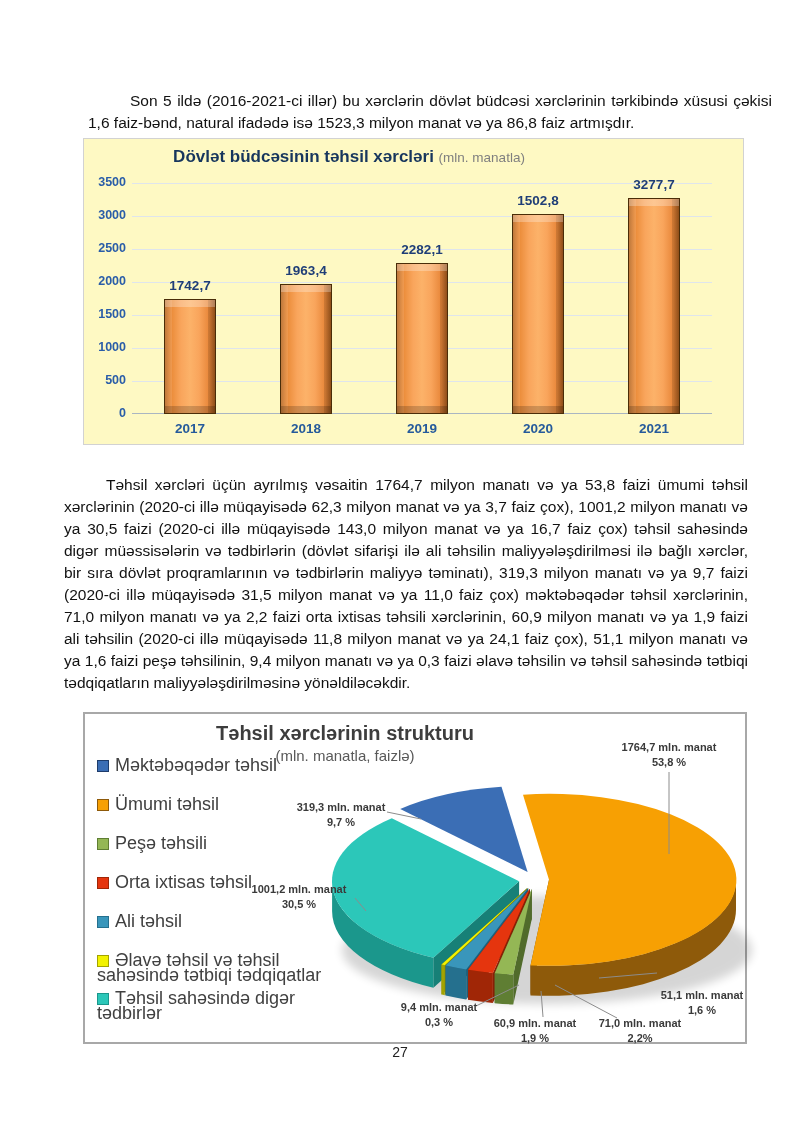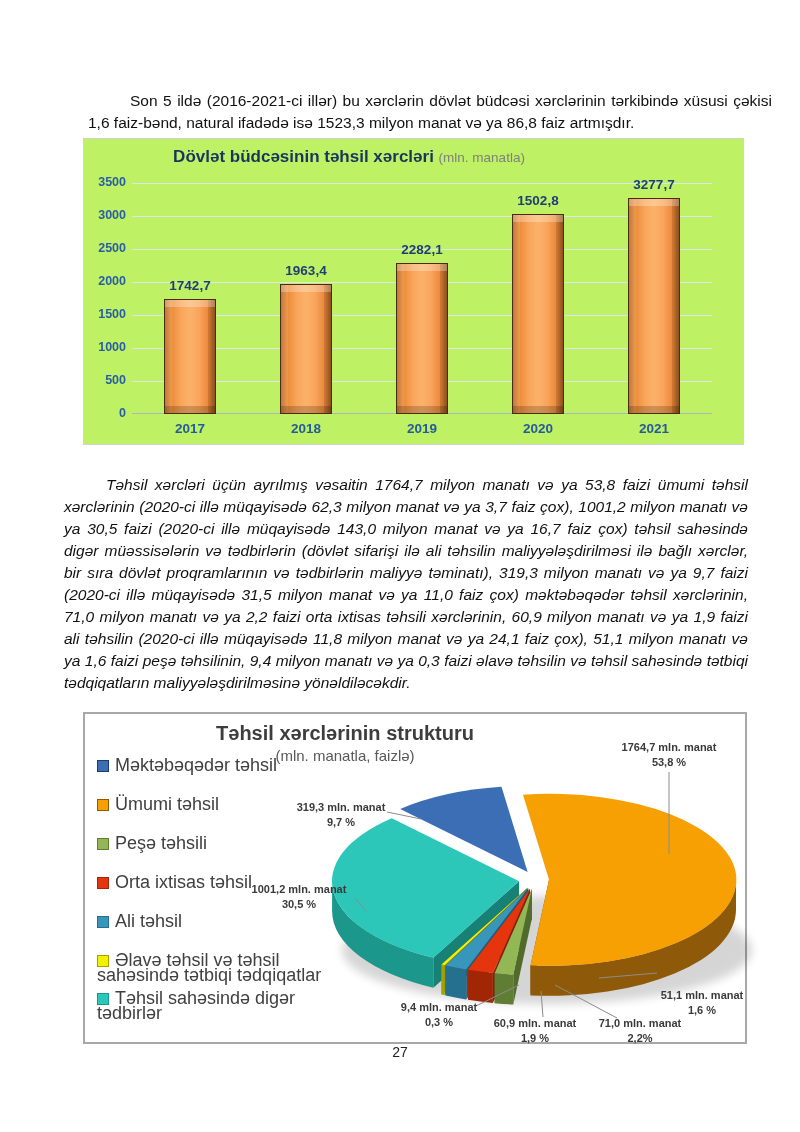--- a/index.html
+++ b/index.html
@@ -1,25 +1,25 @@
 <!DOCTYPE html>
 <html><head>
 <meta charset="utf-8">
 <style>
   html,body{margin:0;padding:0;background:#ffffff;}
   .page{position:relative;width:800px;height:1132px;background:#fff;
         font-family:"Liberation Sans",sans-serif;color:#000;overflow:hidden;}
   .para{position:absolute;left:64px;width:684px;font-size:15.5px;line-height:22px;
         text-align:justify;text-indent:42px;color:#111;}
   #p1{top:74px;margin-left:24px;}
-  #p2{top:458px;font-style:italic;}
+  #p2{top:458px;}
 
   
   .bar-box{position:absolute;left:83px;top:138px;width:659px;height:305px;
-           border:1px solid #d2d2d2;background:#bef264;}
+           border:1px solid #d2d2d2;background:#fef9c3;}
   .bar-title{position:absolute;top:8px;left:0;width:530px;text-align:center;
              font-size:17px;font-weight:bold;color:#17365d;}
   .bar-title .sub{font-size:13.5px;font-weight:normal;color:#7f7f7f;}
   .bar-plot{position:absolute;left:48px;top:44px;width:580px;height:231px;}
   .gridline{position:absolute;left:0;width:100%;height:1px;background:#dfe5ec;}
   .axisline{position:absolute;left:0;bottom:0;width:100%;height:1px;background:#aab6c2;}
   .ytick{position:absolute;left:-44px;width:38px;text-align:right;
          font-size:12.5px;font-weight:bold;color:#2a5da8;}
   .bars{position:absolute;left:0;bottom:0;width:100%;height:100%;display:flex;}
   .slot{position:relative;flex:1 1 0;height:100%;}

